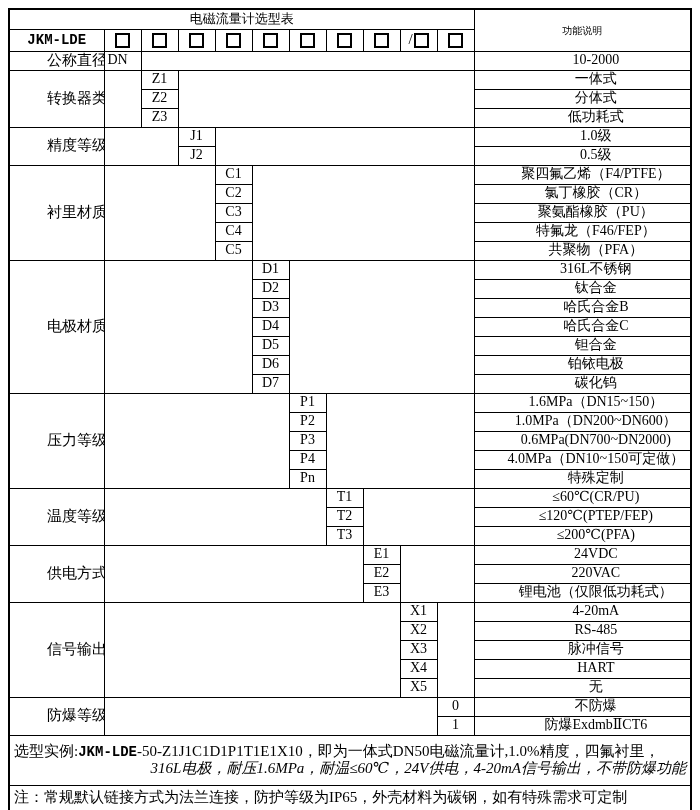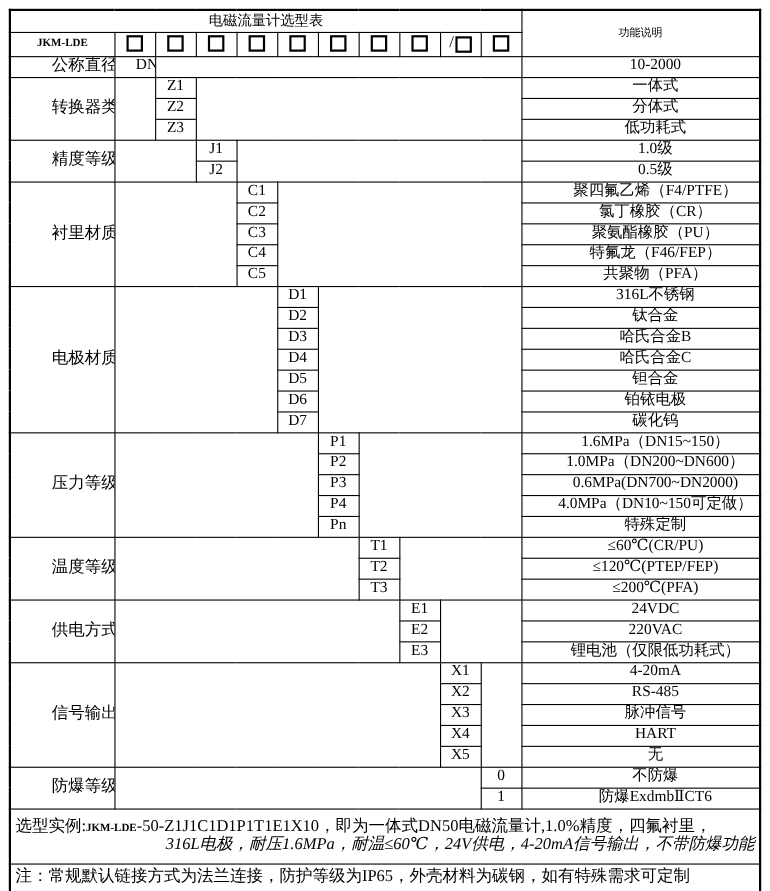--- a/index.html
+++ b/index.html
@@ -10,24 +10,24 @@
   td{border:1px solid #000;padding:0;text-align:center;vertical-align:middle;
      font-size:14px;line-height:1.15;overflow:hidden;white-space:nowrap;}
   tr.r-title{height:20px;}
   tr.r-model{height:22px;}
   tr.r-data{height:19px;}
   tr.r-example{height:50px;}
   tr.r-note{height:26px;}
   td.title-cell{font-size:13px;}
   td.fn-header{font-size:10px;font-family:Liberation Serif, serif;}
   td.lbl{font-size:15px;padding-left:37px;}
-  td.model-lbl,.latin-bold{font-family:Liberation Serif, serif;
-     font-weight:bold;font-size:10px;}
+  td.model-lbl,.latin-bold{font-family:Liberation Mono, monospace;
+     font-weight:bold;font-size:14px;}
   td.code{font-size:14px;}
-  td.code-left{text-align:left;padding-left:19px;}
+  td.code-left{text-align:left;padding-left:3px;}
   td.desc{font-size:14px;padding-left:27px;}
   span.cb{display:inline-block;width:11px;height:11px;border:2px solid #000;
      vertical-align:middle;background:#fff;}
   span.slash{font-size:15px;margin-right:1px;vertical-align:middle;}
   td.example-cell{text-align:left;padding:3px 4px;font-size:15px;white-space:normal;}
   td.example-cell .l2{text-align:right;font-style:italic;}
   td.note-cell{text-align:left;padding:2px 4px;font-size:15px;white-space:normal;margin-top:37px;}
 </style>
 </head>
 <body>

